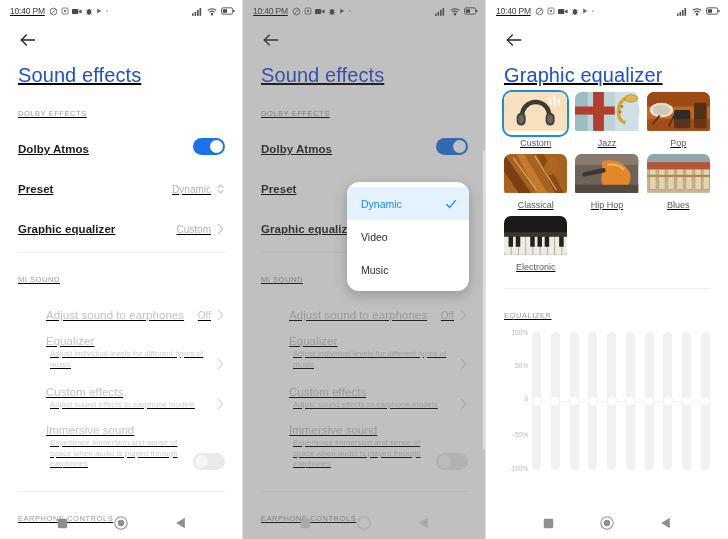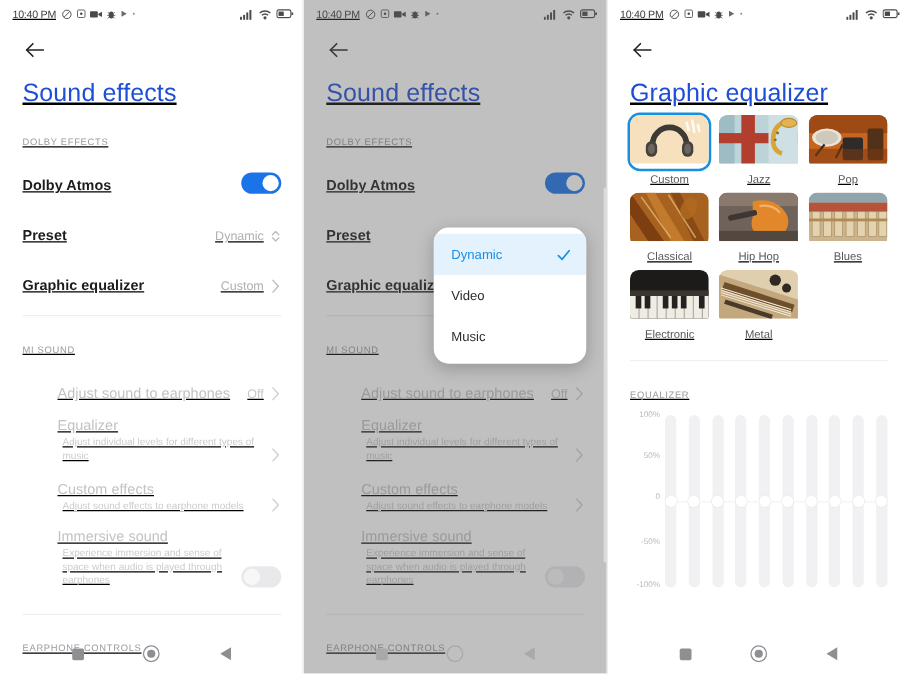--- a/index.html
+++ b/index.html
@@ -787,41 +787,20 @@
                   <rect x="37" y="22" width="5" height="12"></rect>
                 <rect x="45" y="22" width="5" height="12"></rect>
                   <rect x="61" y="22" width="5" height="12"></rect>
               </g>
               <rect x="0" y="18" width="70" height="5" fill="#3a352f"></rect>
             </svg>
           </div>
           <div class="preset-name">Electronic</div>
         </div>
 
-        <div class="preset">
-          <div class="thumb">
-            <svg class="thumb-art" viewBox="0 0 70 43" preserveAspectRatio="none">
-              <rect width="70" height="43" fill="#e0cfae"></rect>
-              <path d="M0 4 l70 22 l0 17 l-70 0 Z" fill="#c3a87e"></path>
-              <path d="M4 14 l62 20" stroke="#6d4f2c" stroke-width="7"></path>
-              <g fill="#2f2823">
-                <circle cx="50" cy="9" r="5"></circle>
-                  <circle cx="60" cy="16" r="4"></circle>
-              </g>
-              <g stroke="#f2ead8" stroke-width="0.9">
-                <path d="M2 16 l62 19"></path>
-                  <path d="M2 18 l62 19"></path>
-                  <path d="M2 20 l62 19"></path>
-                  <path d="M2 22 l62 19"></path>
-              </g>
-              <rect x="6" y="26" width="44" height="4" fill="#4a392a" transform="rotate(18 6 26)"></rect>
-            </svg>
-          </div>
-          <div class="preset-name">Metal</div>
-        </div>
 
       </div>
 
       <div class="sep-line"></div>
       <div class="section-label">EQUALIZER</div>
 
       <div class="eq-wrap">
         <div class="eq-axis">
           <span class="eq-tick" style="top:6px">100%</span>
           <span class="eq-tick" style="top:39px">50%</span>

